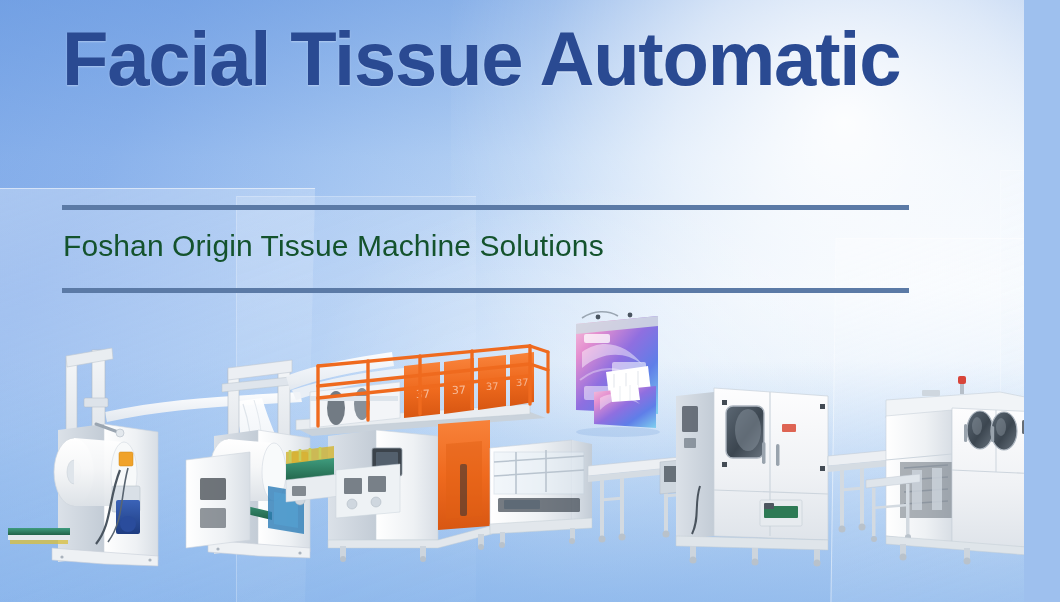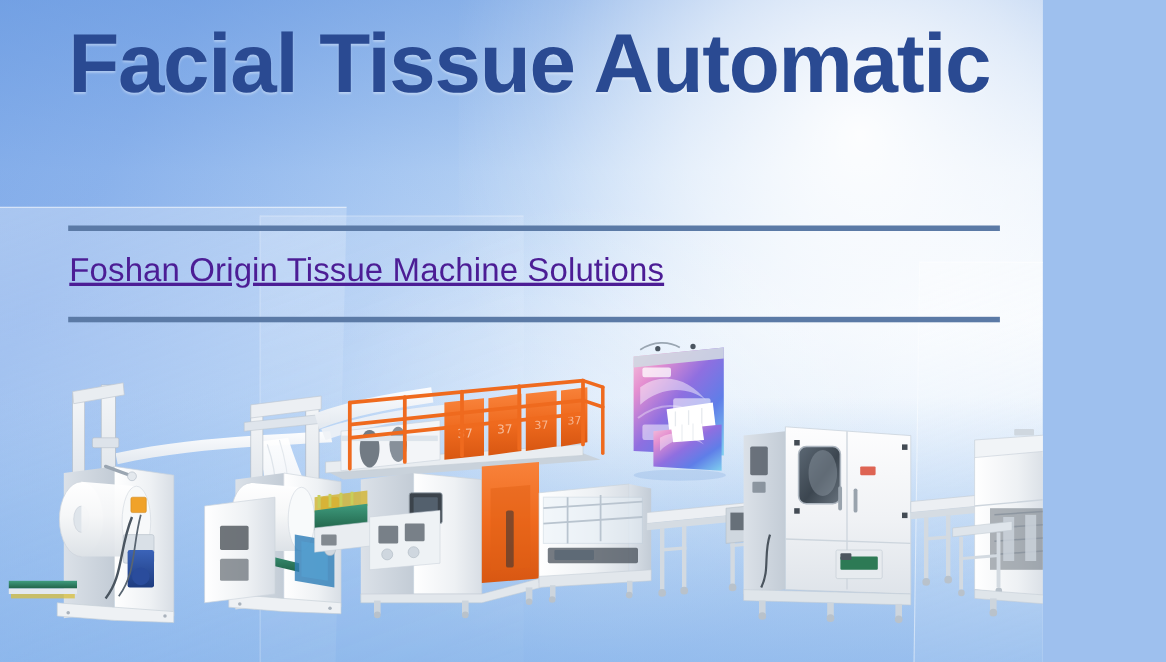--- a/index.html
+++ b/index.html
@@ -4,21 +4,21 @@
 <style>
   * { margin:0; padding:0; box-sizing:border-box; }
   html,body { width:1060px; height:602px; overflow:hidden; }
   body {
     font-family:"Liberation Sans", sans-serif;
     background:#9ec0ee;
     position:relative;
   }
   .banner {
     position:absolute; inset:0;
-    width:948px; height:602px;
+    width:1024px; height:602px;
     overflow:hidden;
   }
 
   
   .bg-base {
     position:absolute; inset:0;
     background:linear-gradient(118deg,
       #7ba6e8 0%, #86aeeb 14%, #a6c6f2 32%,
       #c6dcf7 50%, #e2eefb 66%, #f3f8fe 80%, #ffffff 96%);
   }
@@ -88,26 +88,25 @@
     position:absolute; left:62px;
     height:5px; width:847px;
     background:#5b7aa6;
     z-index:6;
   }
   .rule-top    { top:205px; }
   .rule-bottom { top:288px; }
 
   .subhead {
     position:absolute; left:63px; top:229px; width:880px;
-    color:#4c1d95;
+    color:#14532d;
     font-size:30px;
     font-weight:400;
     letter-spacing:0.1px;
     z-index:6;
-    text-decoration:underline;
   }
 
   
   .machines { position:absolute; inset:0; z-index:4; }
   .machines svg { position:absolute; left:0; top:0; }
 </style>
 </head>
 <body>
 
 <div class="banner">

